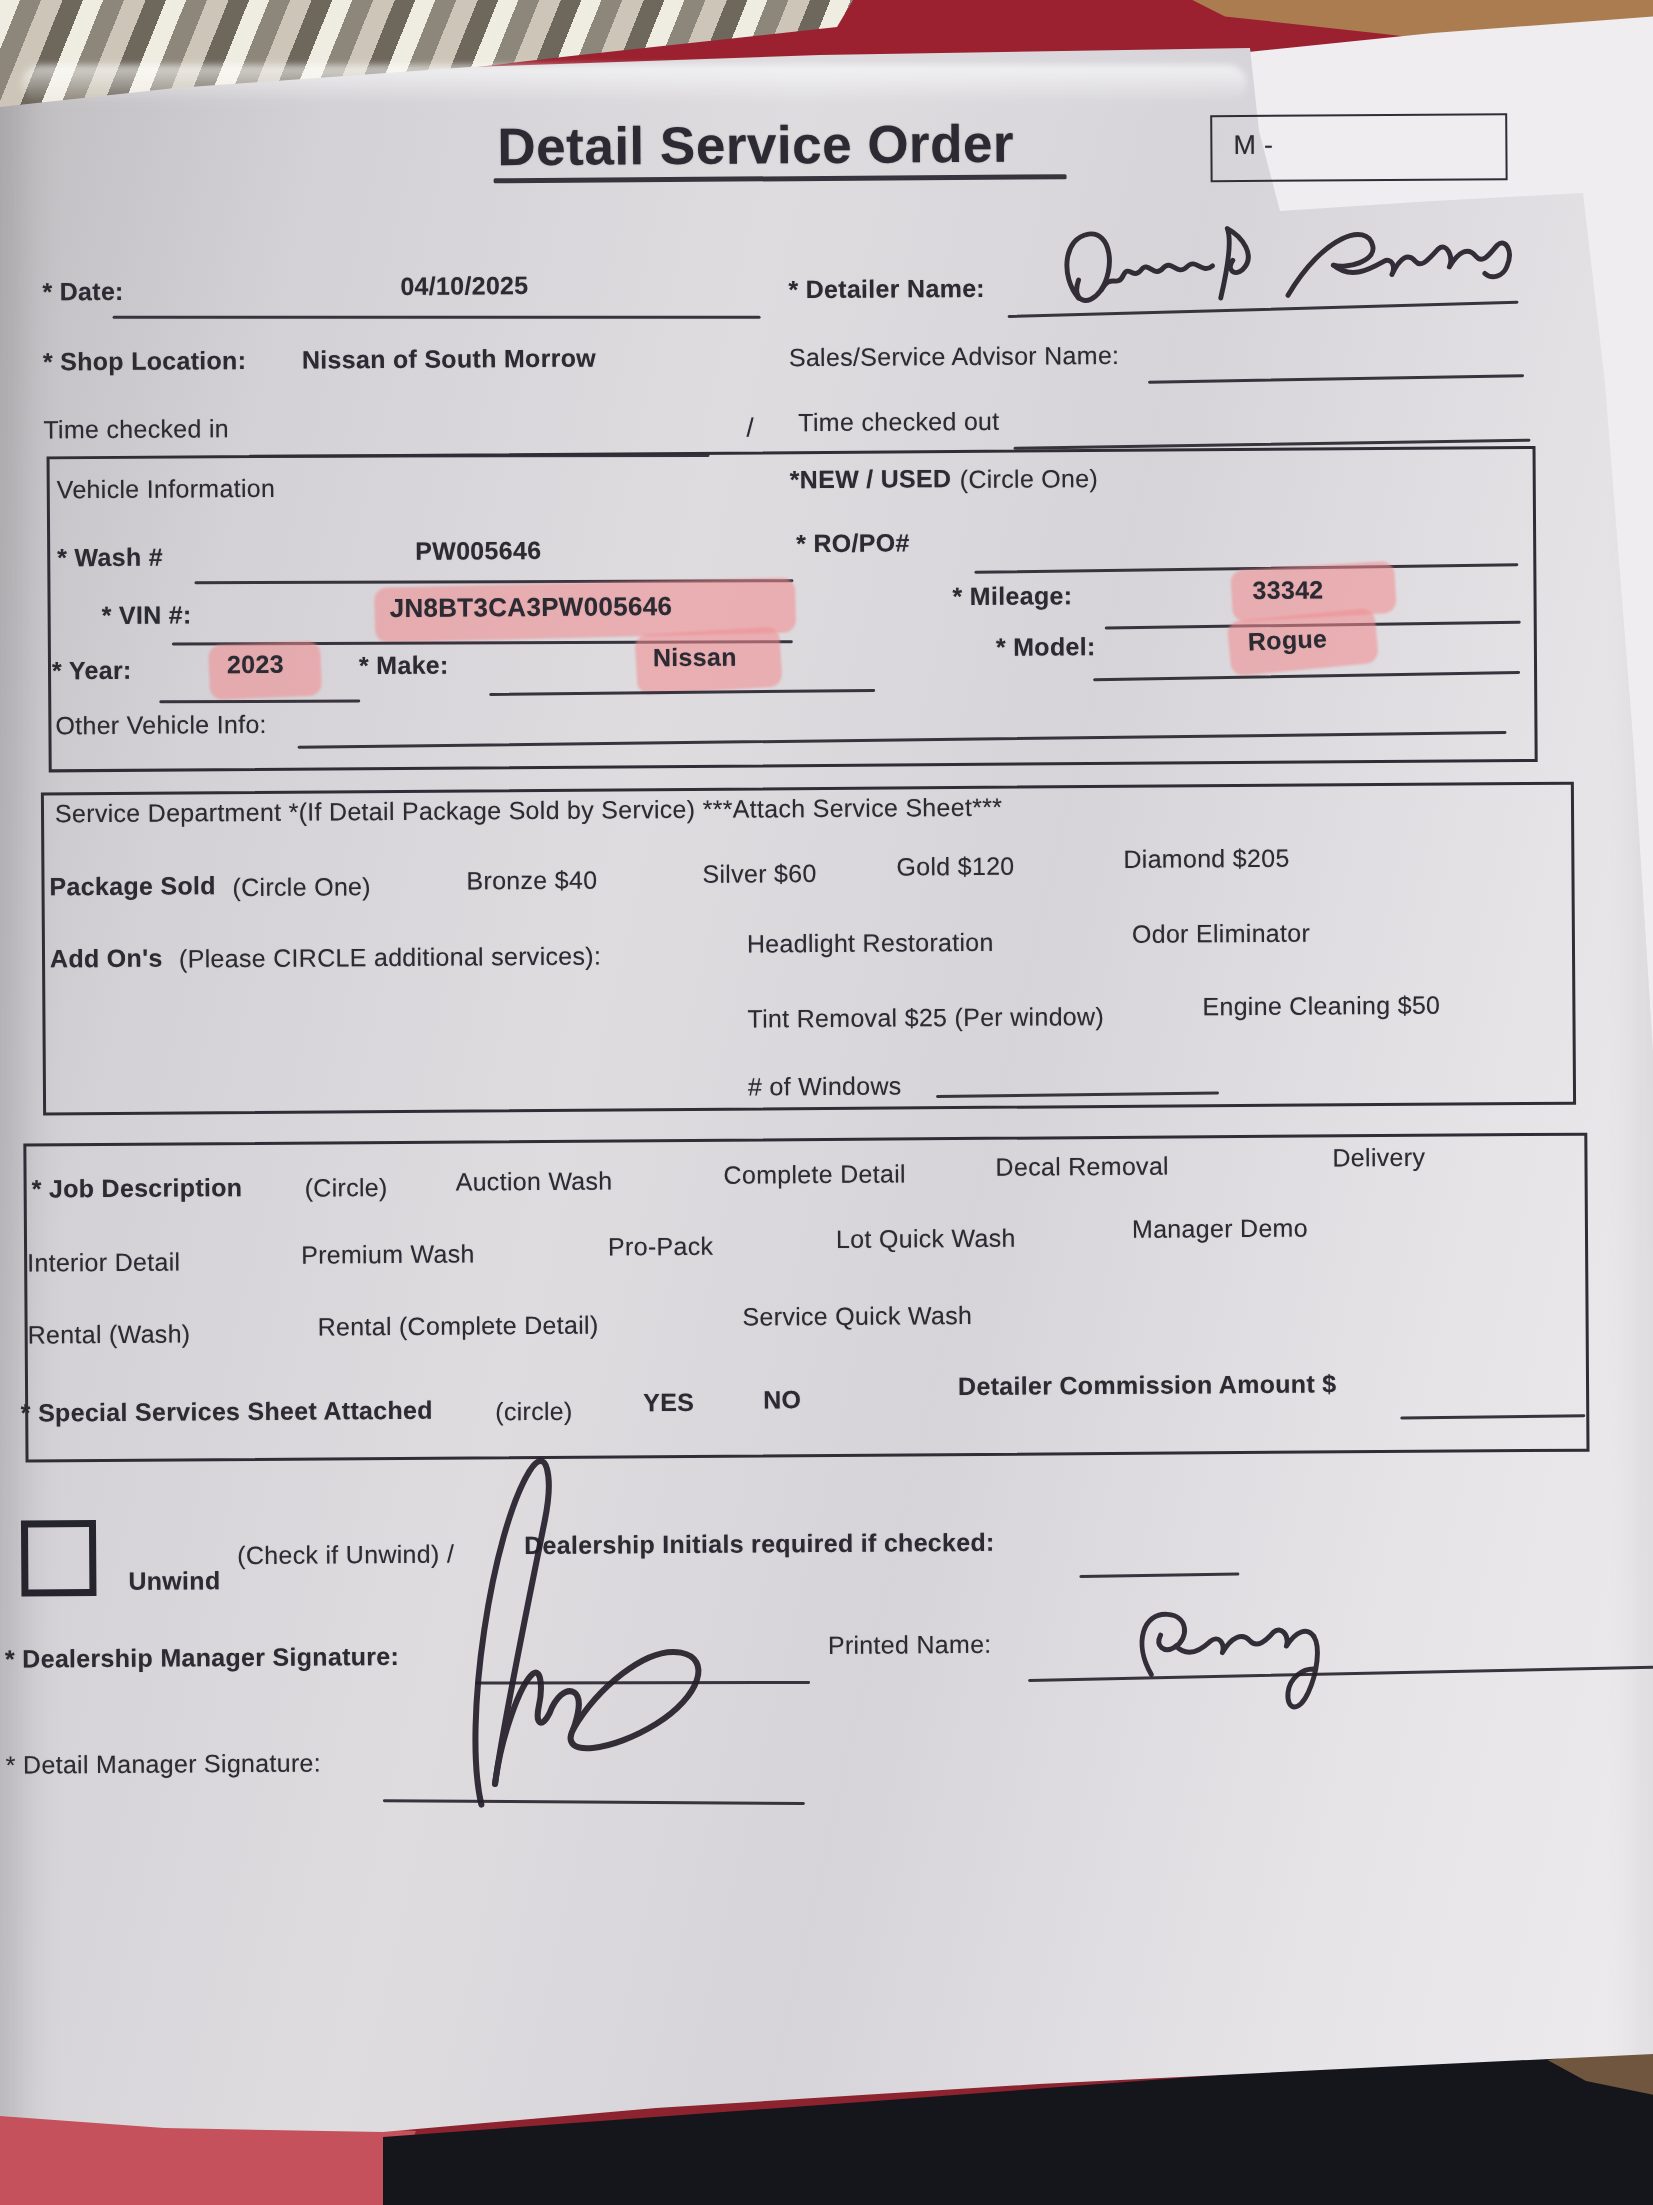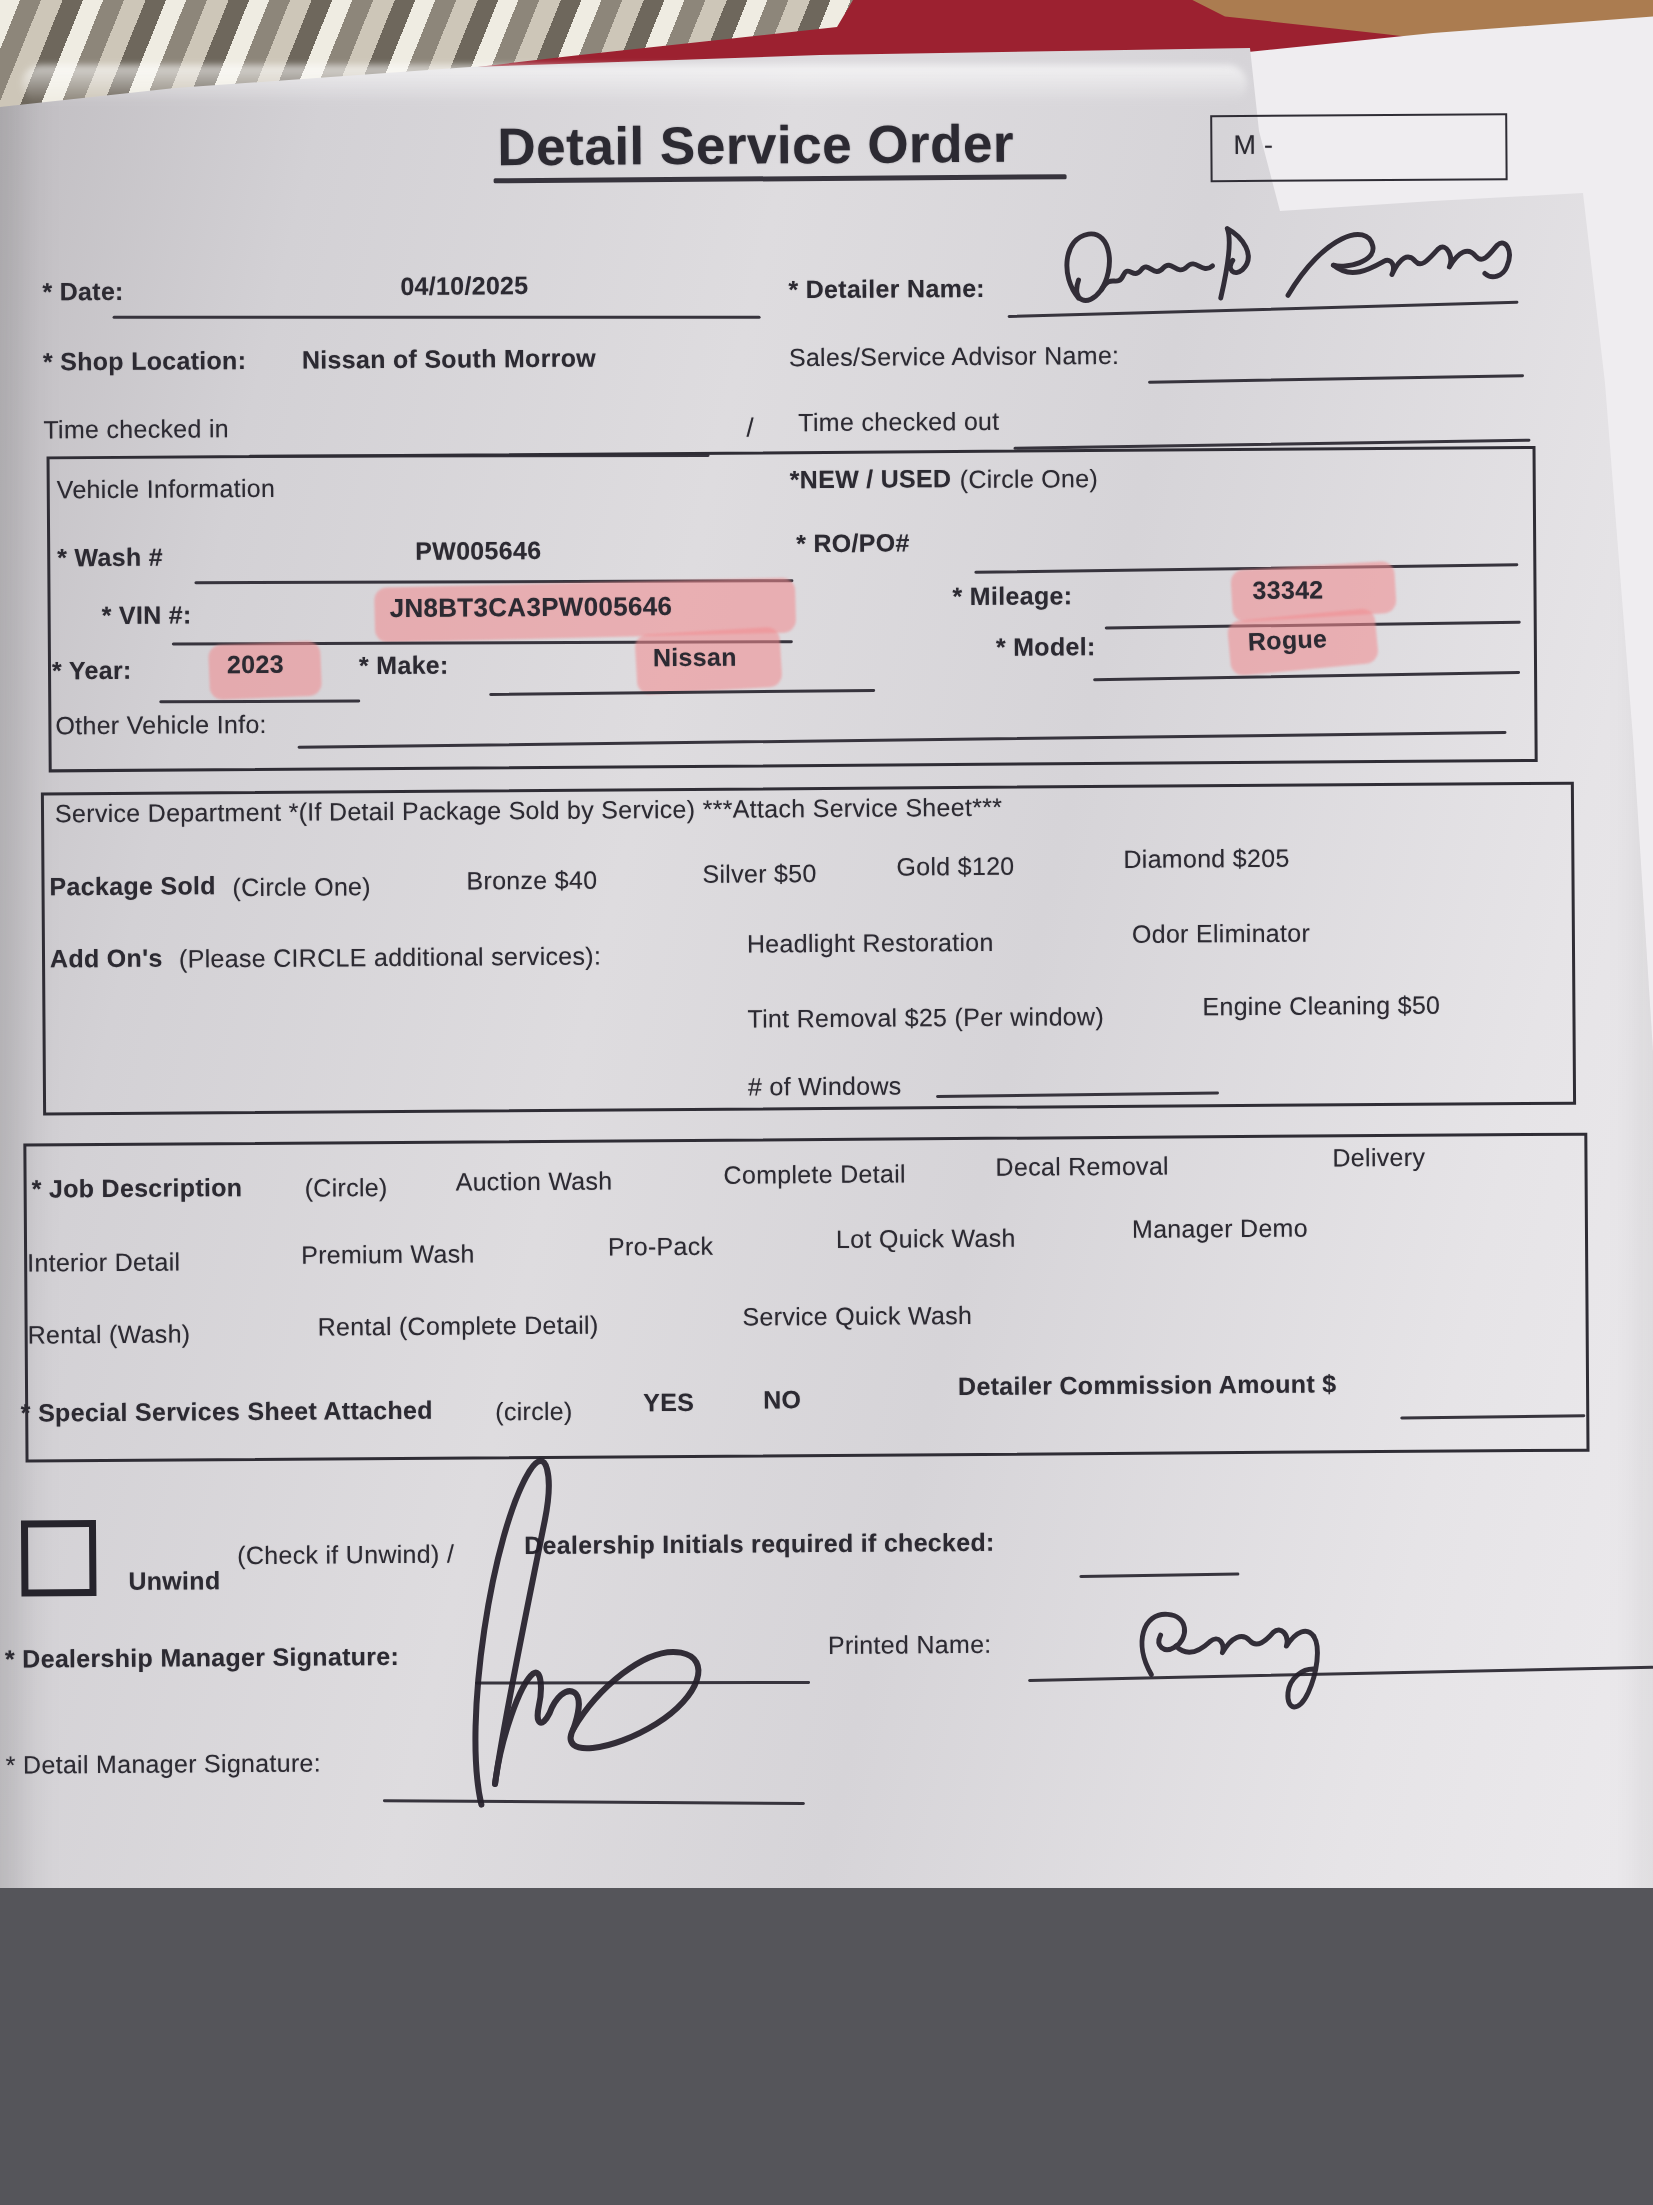--- a/index.html
+++ b/index.html
@@ -1,16 +1,16 @@
 <!DOCTYPE html>
 <html style="font-size:8.8px"><head>
 <meta charset="utf-8">
 <style>
   html,body{margin:0;padding:0;background:#55555a;}
-  #photo{position:relative;width:1654px;height:1888px;overflow:hidden;
+  #photo{position:relative;width:1654px;height:2205px;overflow:hidden;
          background:#8e2330;font-family:"Liberation Sans",sans-serif;}
   
   #bg-red-top{position:absolute;left:0;top:0;width:1654px;height:252px;background:#9c2130;}
   #bg-metal{position:absolute;left:0;top:0;width:875px;height:120px;
     background:repeating-linear-gradient(112deg,#efece2 0 18.6px,#8d867a 18.6px 38px,#cdc6b8 38px 58px,#6e675c 58px 77px);
     clip-path:polygon(0 0,853px 0,837px 27px,580px 55px,339px 83px,131px 98px,0 109px);}
   #bg-wood{position:absolute;left:1176px;top:0;width:478px;height:71px;background:#ab7c50;
     clip-path:polygon(16.4px 0,478px 0,478px 49px,394px 56px,208px 34px,49px 16.4px);}
   #bg-under-sheet{position:absolute;left:1203px;top:11px;width:451px;height:1094px;background:#efedf0;
     clip-path:polygon(16.4px 44px,230px 22px,451px 5.5px,451px 1083px,383px 1083px);}
@@ -120,21 +120,21 @@
     <div class="line" style="left:1096px;top:678px;width:427px;transform:rotate(-.6deg);"></div>
 
     <span class="lbl" style="left:58px;top:706px;">Other Vehicle Info:</span>
     <div class="line" style="left:300px;top:739px;width:1209px;transform:rotate(-.3deg);"></div>
 
     <div class="box" style="left:43px;top:787px;width:1527px;height:317px;"></div>
     <span class="lbl" style="left:57px;top:794px;">Service Department *(If Detail Package Sold by Service) ***Attach Service Sheet***</span>
     <span class="lbl b" style="left:51px;top:867px;">Package Sold</span>
     <span class="lbl" style="left:234px;top:869px;">(Circle One)</span>
     <span class="lbl" style="left:468px;top:864px;">Bronze $40</span>
-    <span class="lbl" style="left:704px;top:859px;">Silver $50</span>
+    <span class="lbl" style="left:704px;top:859px;">Silver $60</span>
     <span class="lbl" style="left:898px;top:853px;">Gold $120</span>
     <span class="lbl" style="left:1125px;top:847px;">Diamond $205</span>
     <span class="lbl b" style="left:51px;top:939px;">Add On's</span>
     <span class="lbl" style="left:180px;top:940px;">(Please CIRCLE additional services):</span>
     <span class="lbl" style="left:748px;top:929px;">Headlight Restoration</span>
     <span class="lbl" style="left:1133px;top:922px;">Odor Eliminator</span>
     <span class="lbl" style="left:748px;top:1004px;">Tint Removal $25 (Per window)</span>
     <span class="lbl" style="left:1203px;top:995px;">Engine Cleaning $50</span>
     <span class="lbl" style="left:748px;top:1072px;"># of Windows</span>
     <div class="line" style="left:936px;top:1095px;width:283px;transform:rotate(-.3deg);"></div>

